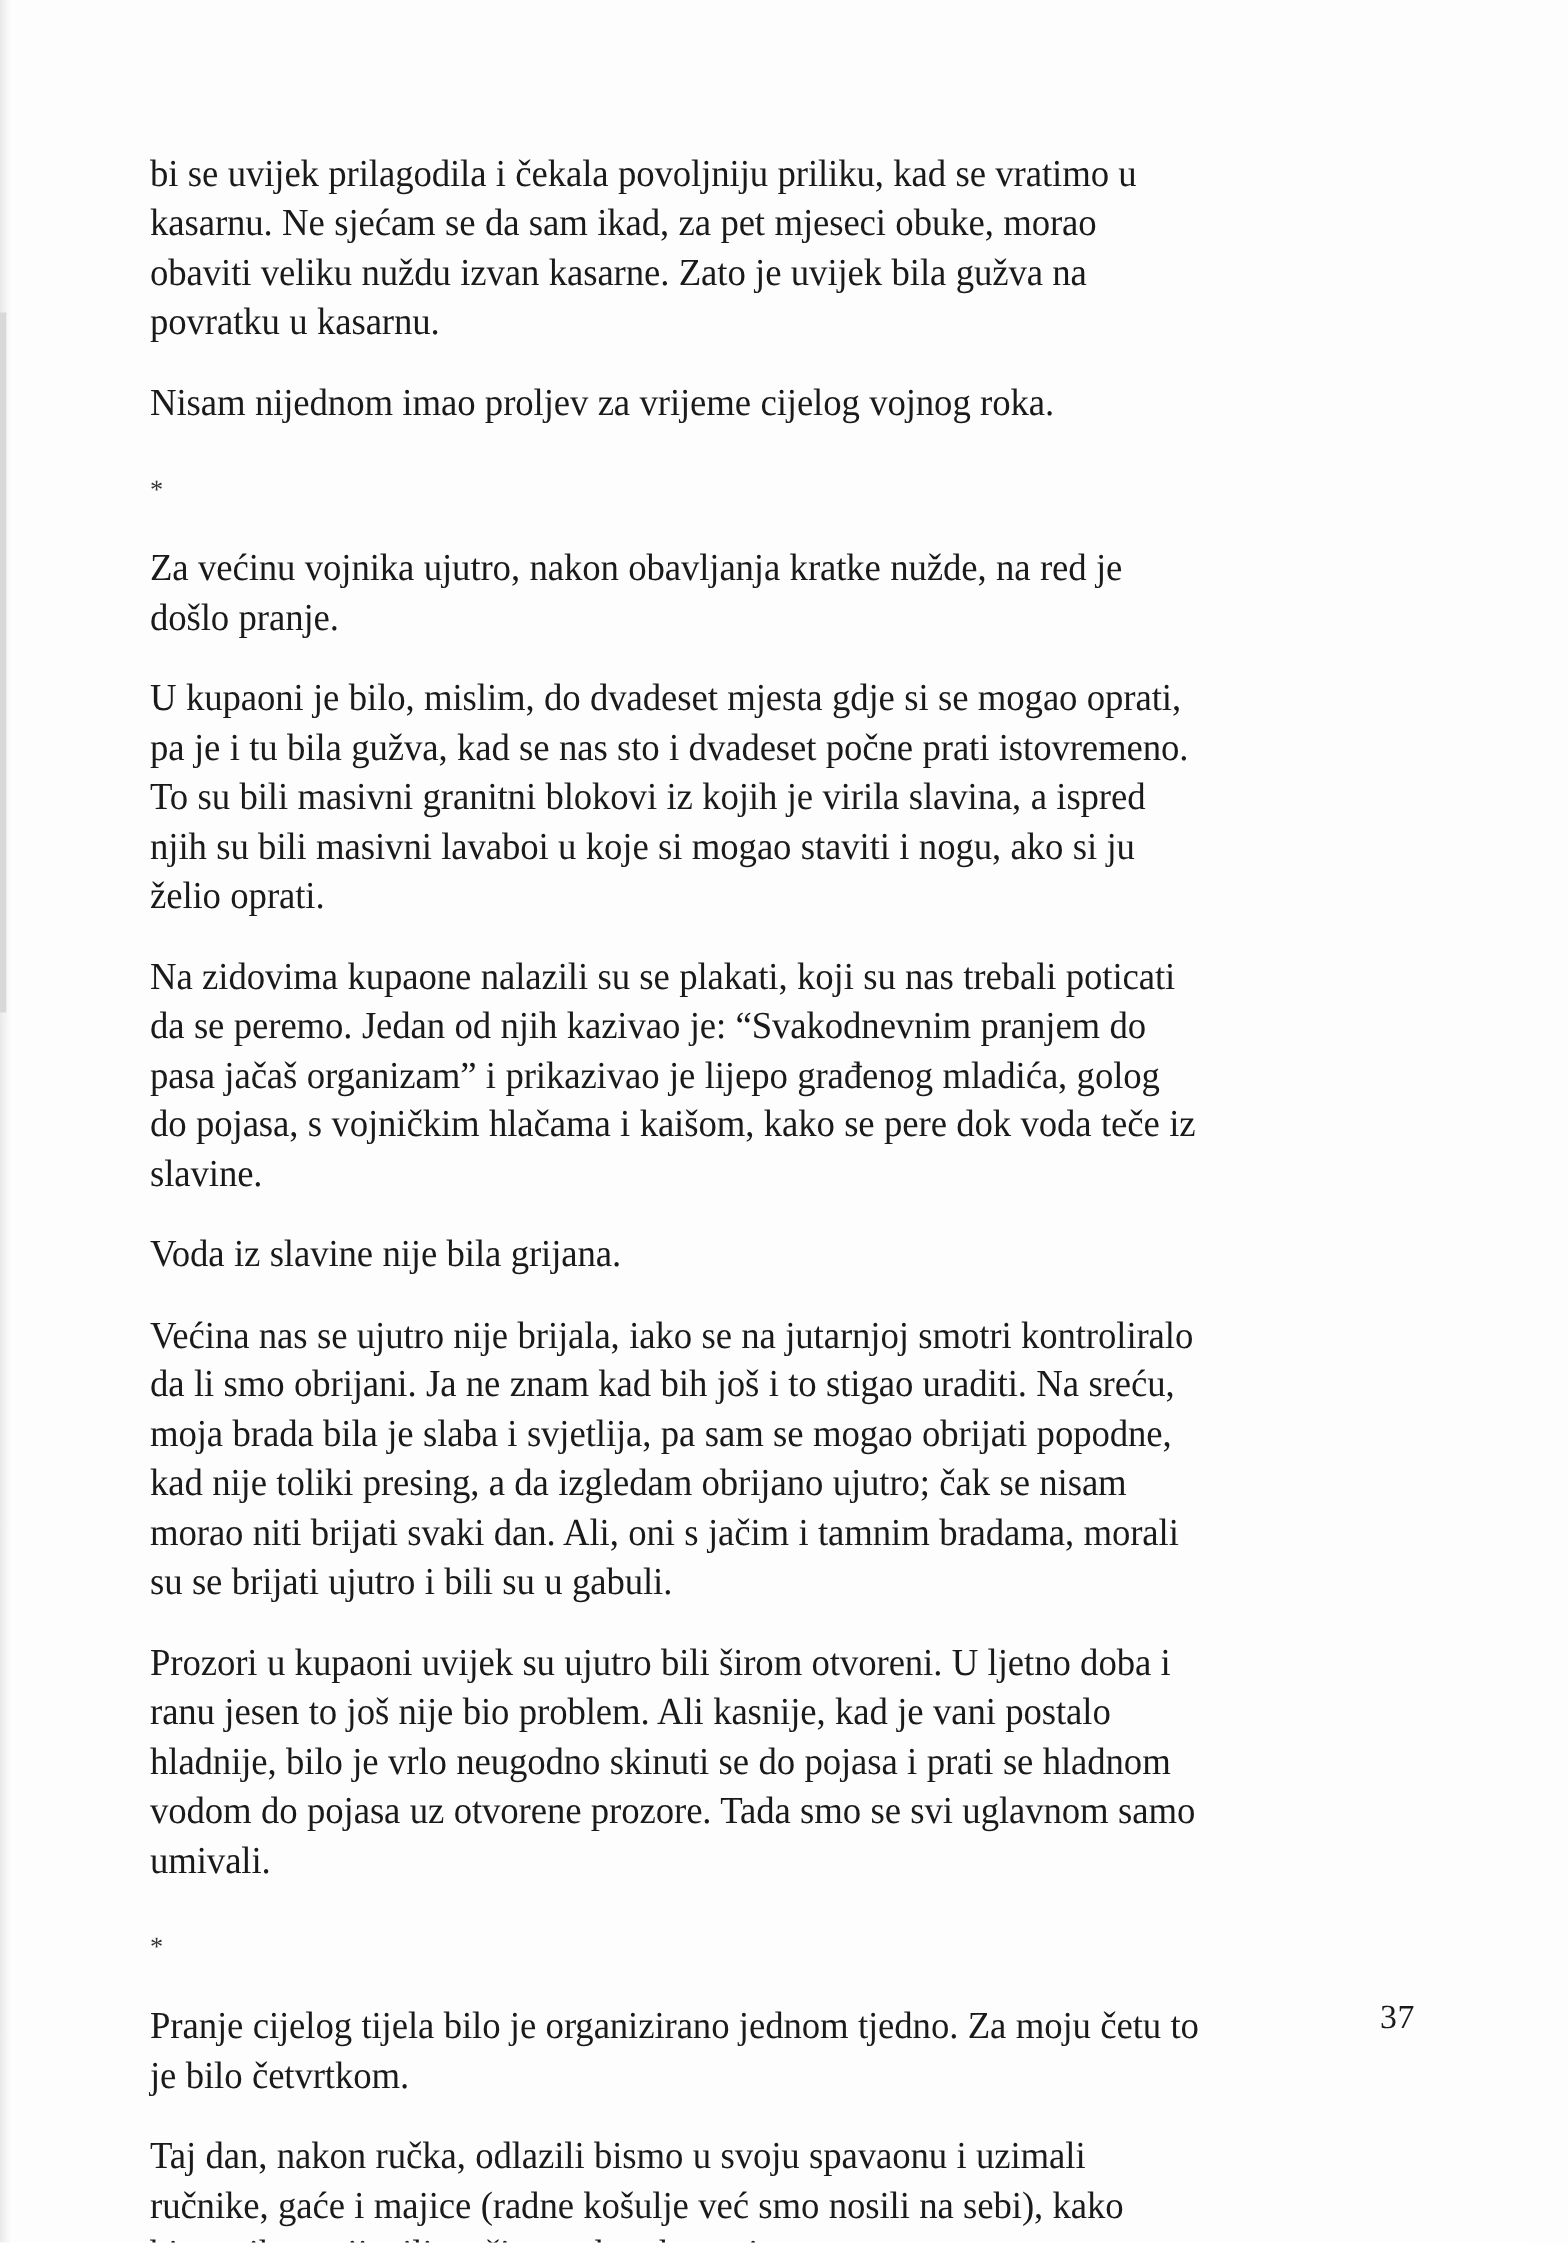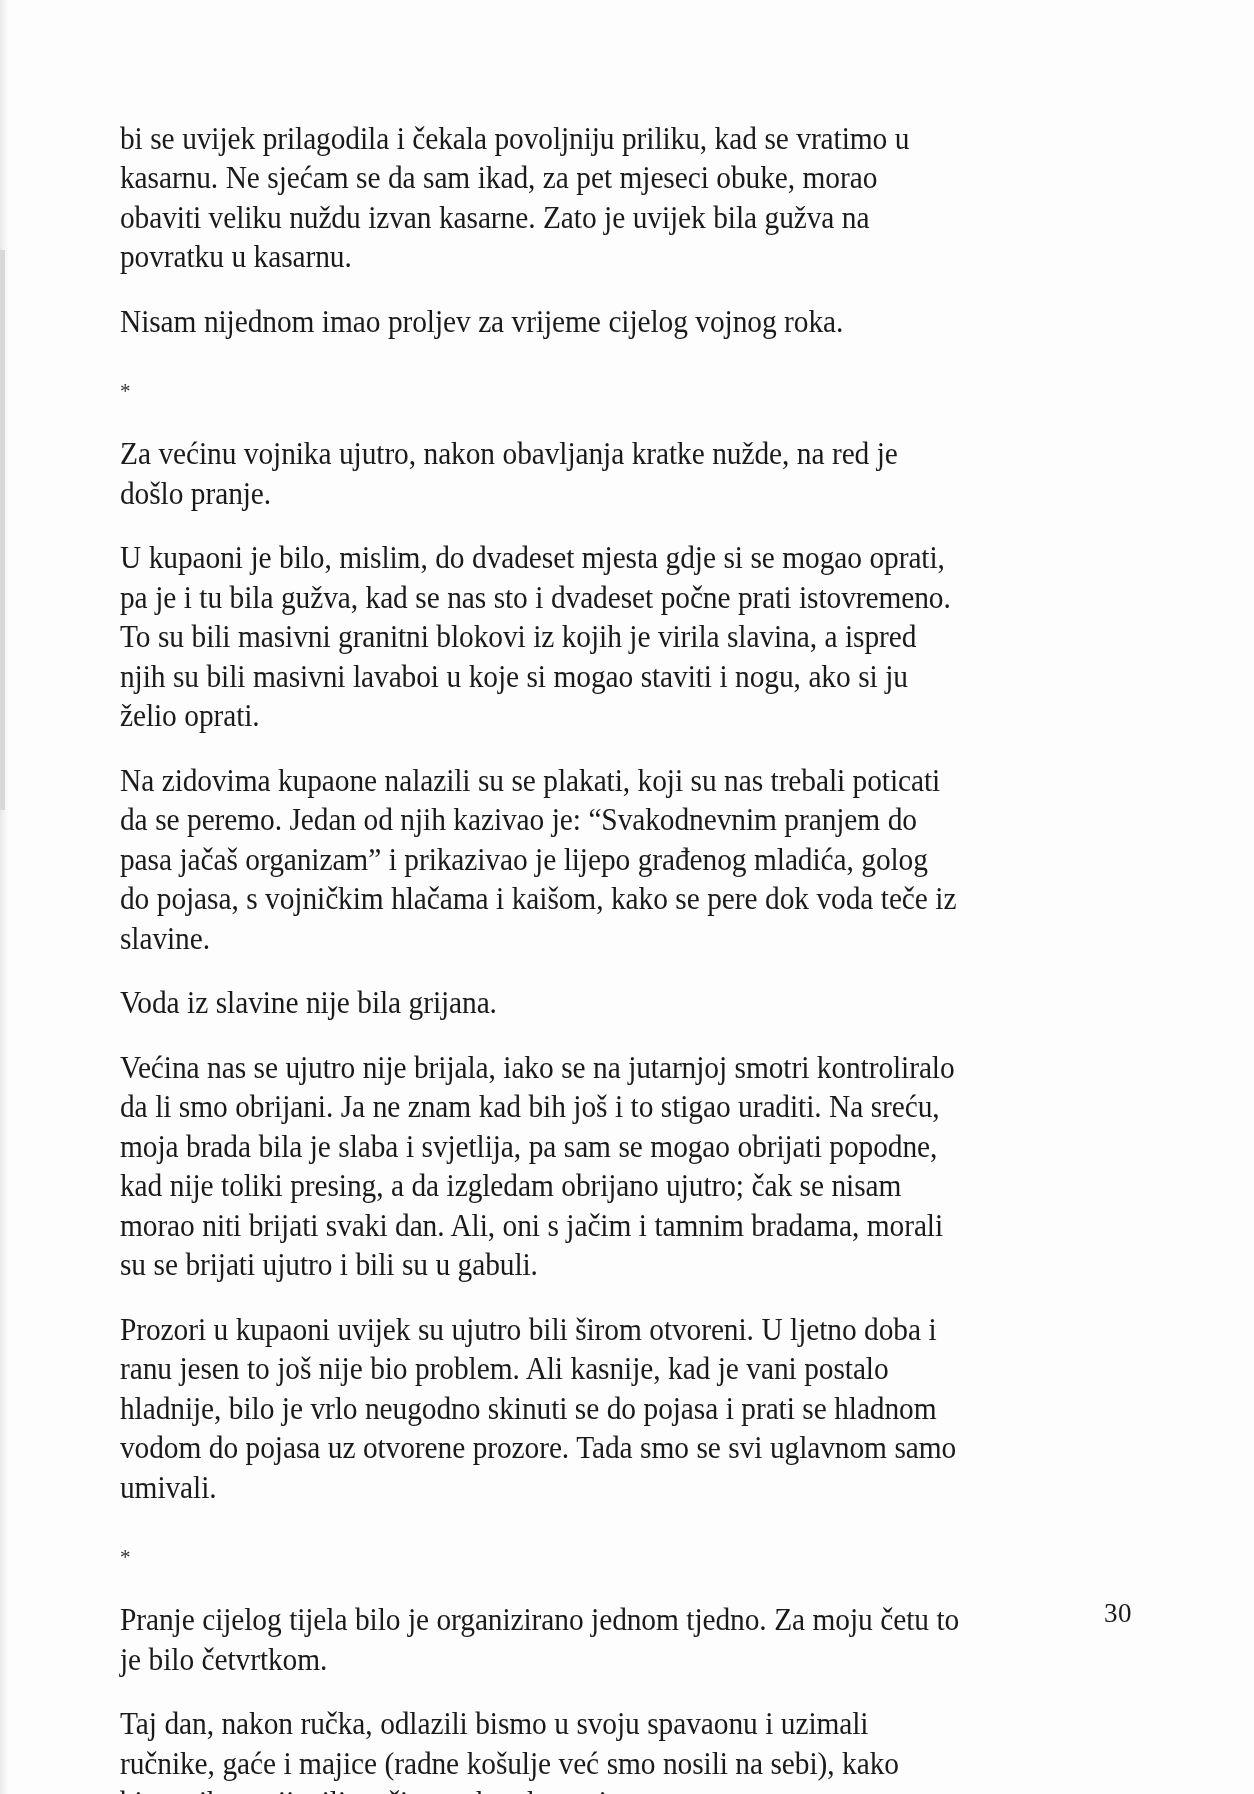--- a/index.html
+++ b/index.html
@@ -87,14 +87,14 @@
     <p class="para">U kupaoni je bilo, mislim, do dvadeset mjesta gdje si se mogao oprati, pa je i tu bila gužva, kad se nas sto i dvadeset počne prati istovremeno. To su bili masivni granitni blokovi iz kojih je virila slavina, a ispred njih su bili masivni lavaboi u koje si mogao staviti i nogu, ako si ju želio oprati.</p>
     <p class="para">Na zidovima kupaone nalazili su se plakati, koji su nas trebali poticati da se peremo. Jedan od njih kazivao je: “Svakodnevnim pranjem do pasa jačaš organizam” i prikazivao je lijepo građenog mladića, golog do pojasa, s vojničkim hlačama i kaišom, kako se pere dok voda teče iz slavine.</p>
     <p class="para">Voda iz slavine nije bila grijana.</p>
     <p class="para">Većina nas se ujutro nije brijala, iako se na jutarnjoj smotri kontroliralo da li smo obrijani. Ja ne znam kad bih još i to stigao uraditi. Na sreću, moja brada bila je slaba i svjetlija, pa sam se mogao obrijati popodne, kad nije toliki presing, a da izgledam obrijano ujutro; čak se nisam morao niti brijati svaki dan. Ali, oni s jačim i tamnim bradama, morali su se brijati ujutro i bili su u gabuli.</p>
     <p class="para">Prozori u kupaoni uvijek su ujutro bili širom otvoreni. U ljetno doba i ranu jesen to još nije bio problem. Ali kasnije, kad je vani postalo hladnije, bilo je vrlo neugodno skinuti se do pojasa i prati se hladnom vodom do pojasa uz otvorene prozore. Tada smo se svi uglavnom samo umivali.</p>
     <div class="sep">*</div>
     <p class="para">Pranje cijelog tijela bilo je organizirano jednom tjedno. Za moju četu to je bilo četvrtkom.</p>
     <p class="para">Taj dan, nakon ručka, odlazili bismo u svoju spavaonu i uzimali ručnike, gaće i majice (radne košulje već smo nosili na sebi), kako bismo ih zamijenili za čiste nakon kupanja.</p>
   </div>
 
-  <div class="folio">30</div>
+  <div class="folio">37</div>
 </div>
 
 </body></html>

